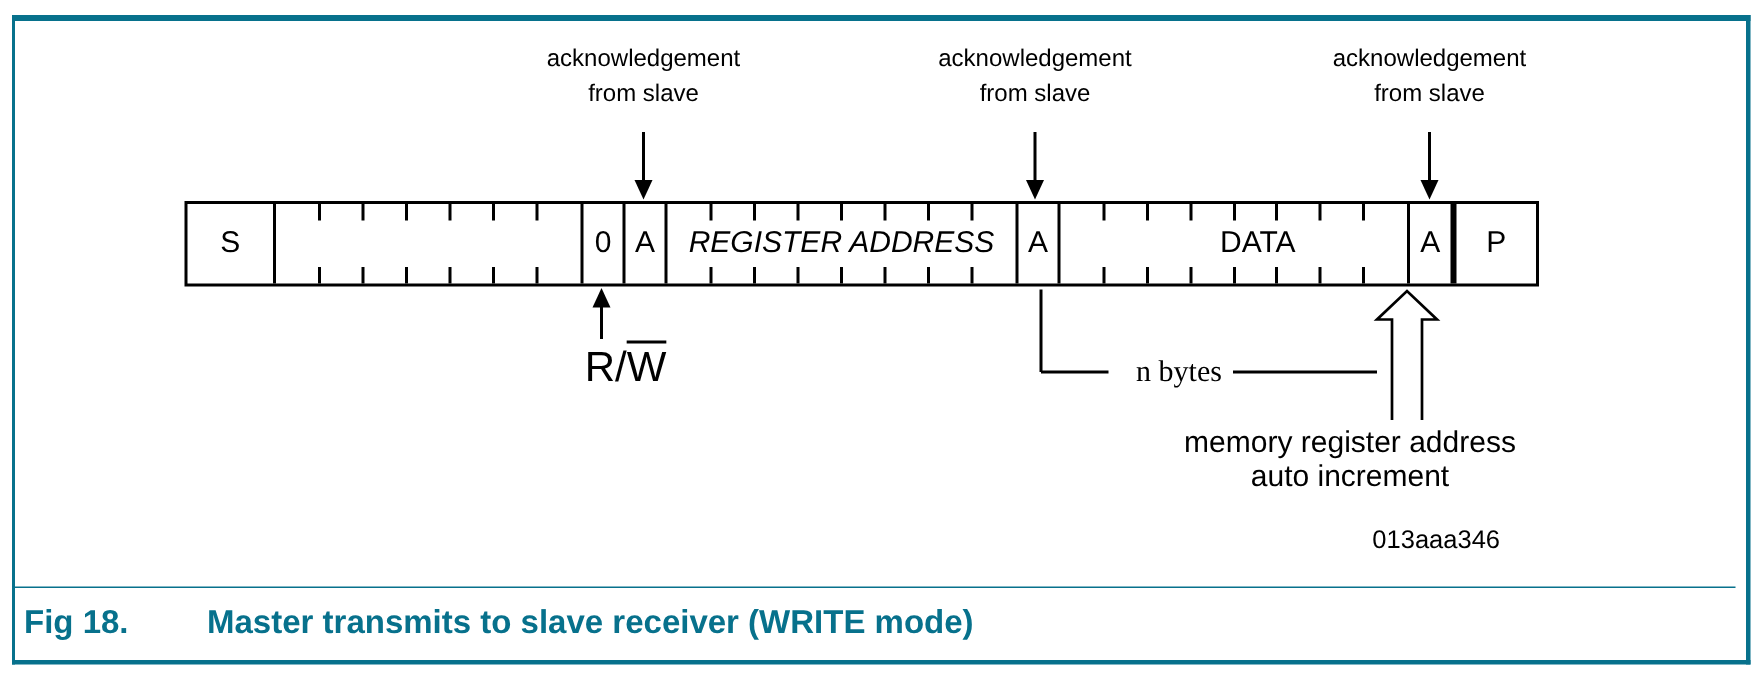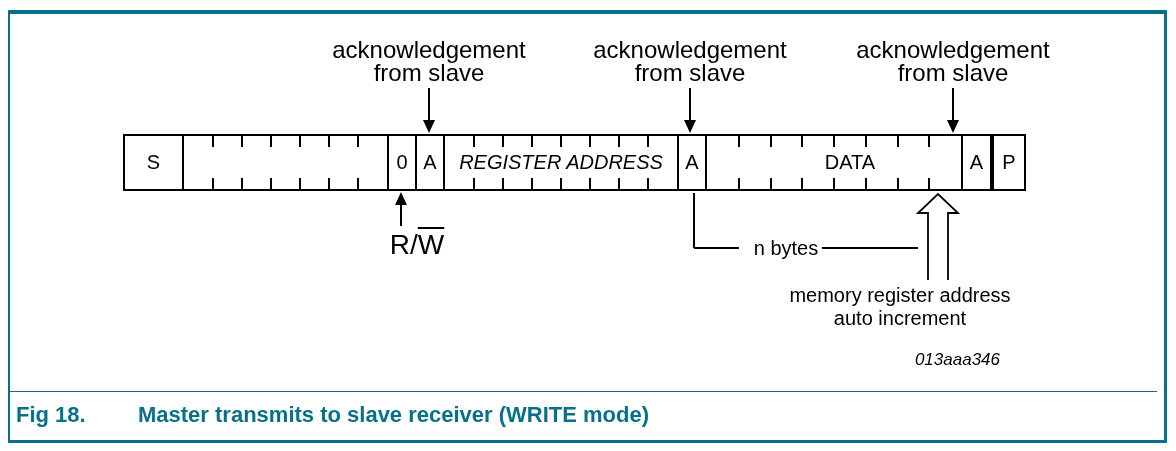--- a/index.html
+++ b/index.html
@@ -33,38 +33,38 @@
     display:flex;align-items:center;justify-content:center;
     font-size:20px;white-space:nowrap;flex:0 0 auto;
   }
   .cell.thick{border-right-width:4px;}
   .cell.last{border-right:none;flex:1 1 auto;}
   .tick{position:absolute;width:2px;height:11px;background:#000;transform:translateX(-50%);}
   .tick.top{top:0;} .tick.bottom{bottom:0;}
 
   
   .ack-label{
-    position:absolute;top:38px;transform:translateX(-50%);text-align:center;
-    font-size:24px;line-height:23px;white-space:nowrap;
+    position:absolute;top:28px;transform:translateX(-50%);text-align:center;
+    font-size:16px;line-height:23px;white-space:nowrap;
   }
   .vline{position:absolute;width:2px;background:#000;}
   .hline{position:absolute;height:2px;background:#000;}
   .arrow-down{position:absolute;width:0;height:0;border-left:6px solid transparent;
     border-right:6px solid transparent;border-top:13px solid #000;}
   .arrow-up{position:absolute;width:0;height:0;border-left:6px solid transparent;
     border-right:6px solid transparent;border-bottom:13px solid #000;}
   .rw-label{position:absolute;left:417px;top:229px;transform:translateX(-50%);
     font-size:28px;white-space:nowrap;}
   .ov{text-decoration:overline;}
   .nbytes-label{position:absolute;left:786px;top:237px;transform:translateX(-50%);
-    font-size:20px;white-space:nowrap;}
+    font-size:20px;white-space:nowrap;font-family:Liberation Serif, serif;}
   .auto-inc{position:absolute;left:900px;top:284px;transform:translateX(-50%);
     text-align:center;font-size:20px;line-height:23px;white-space:nowrap;}
   .plate-code{position:absolute;left:1000px;top:350px;transform:translateX(-100%);
-    font-size:17px;font-style:italic;white-space:nowrap;text-align:right;}
+    font-size:17px;white-space:nowrap;text-align:right;}
   .hollow-arrow{position:absolute;left:910px;top:190px;}
 </style>
 </head>
 <body>
 
 <div id="fig">
 
   <div class="b-top"></div>
   <div class="b-left"></div>
   <div class="b-right"></div>
@@ -129,21 +129,21 @@
         <div class="tick top" style="left: 62.5%;"></div>
         <div class="tick bottom" style="left: 62.5%;"></div>
         <div class="tick top" style="left: 75%;"></div>
         <div class="tick bottom" style="left: 75%;"></div>
         <div class="tick top" style="left: 87.5%;"></div>
         <div class="tick bottom" style="left: 87.5%;"></div>
       </div>
       <div class="cell" style="width: 28px;">
         <span>A</span>
       </div>
-      <div class="cell" style="width: 256px; padding-left: 32px;">
+      <div class="cell" style="width: 233px; padding-left: 32px;">
         <span>DATA</span>
         <div class="tick top" style="left: 12.5%;"></div>
         <div class="tick bottom" style="left: 12.5%;"></div>
         <div class="tick top" style="left: 25%;"></div>
         <div class="tick bottom" style="left: 25%;"></div>
         <div class="tick top" style="left: 37.5%;"></div>
         <div class="tick bottom" style="left: 37.5%;"></div>
         <div class="tick top" style="left: 50%;"></div>
         <div class="tick bottom" style="left: 50%;"></div>
         <div class="tick top" style="left: 62.5%;"></div>

